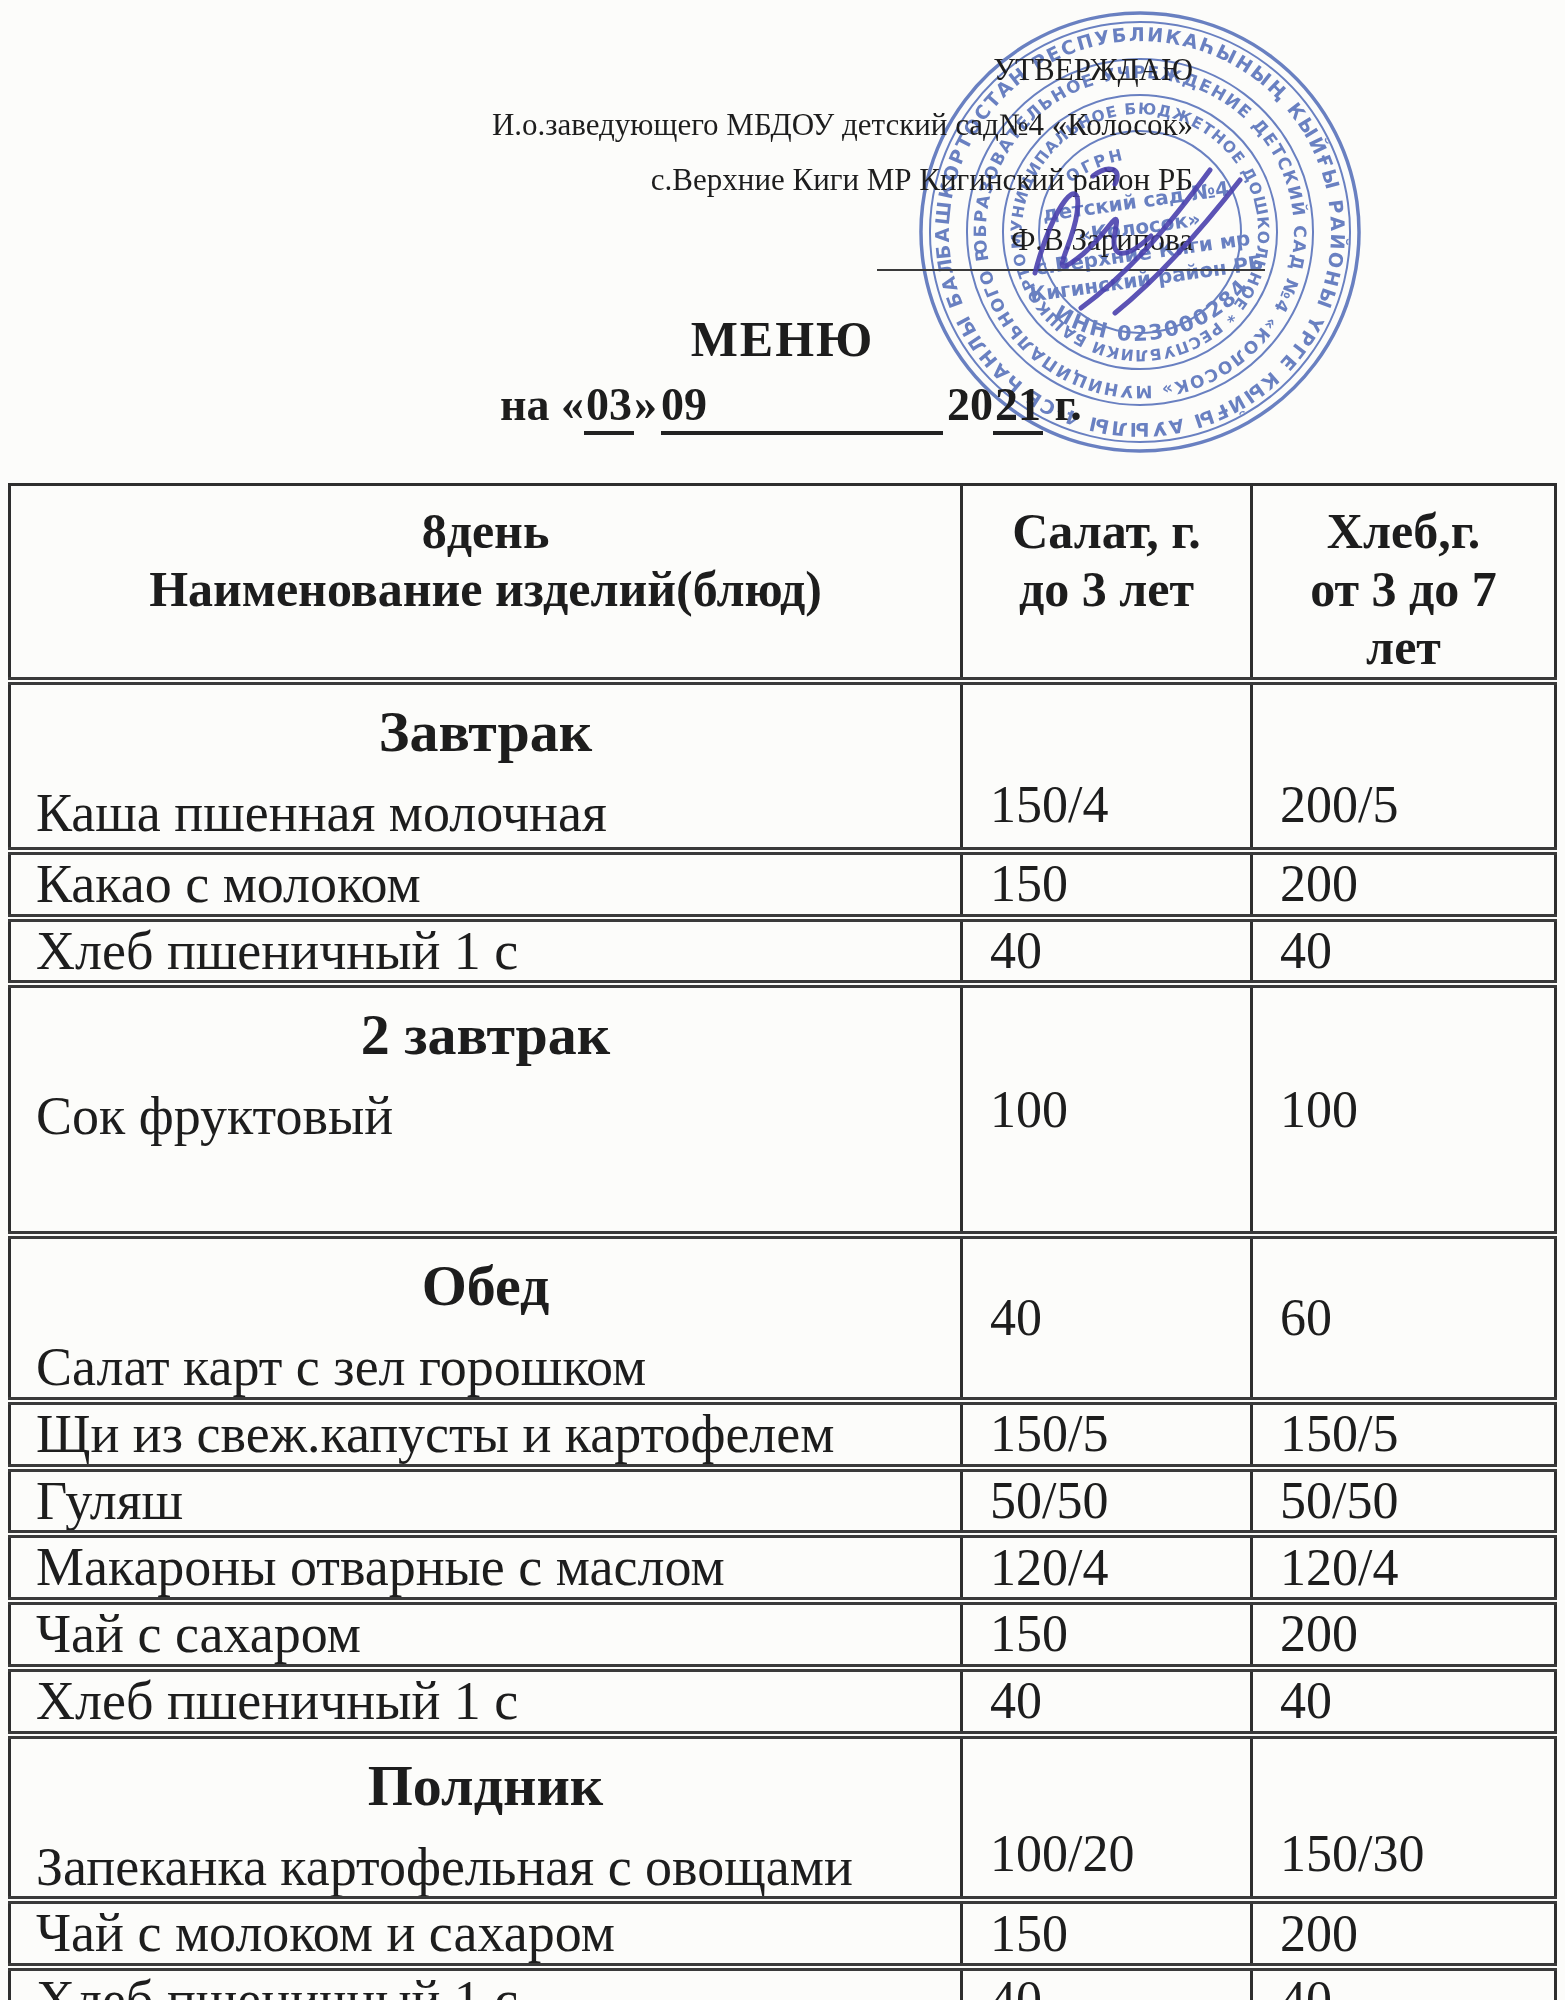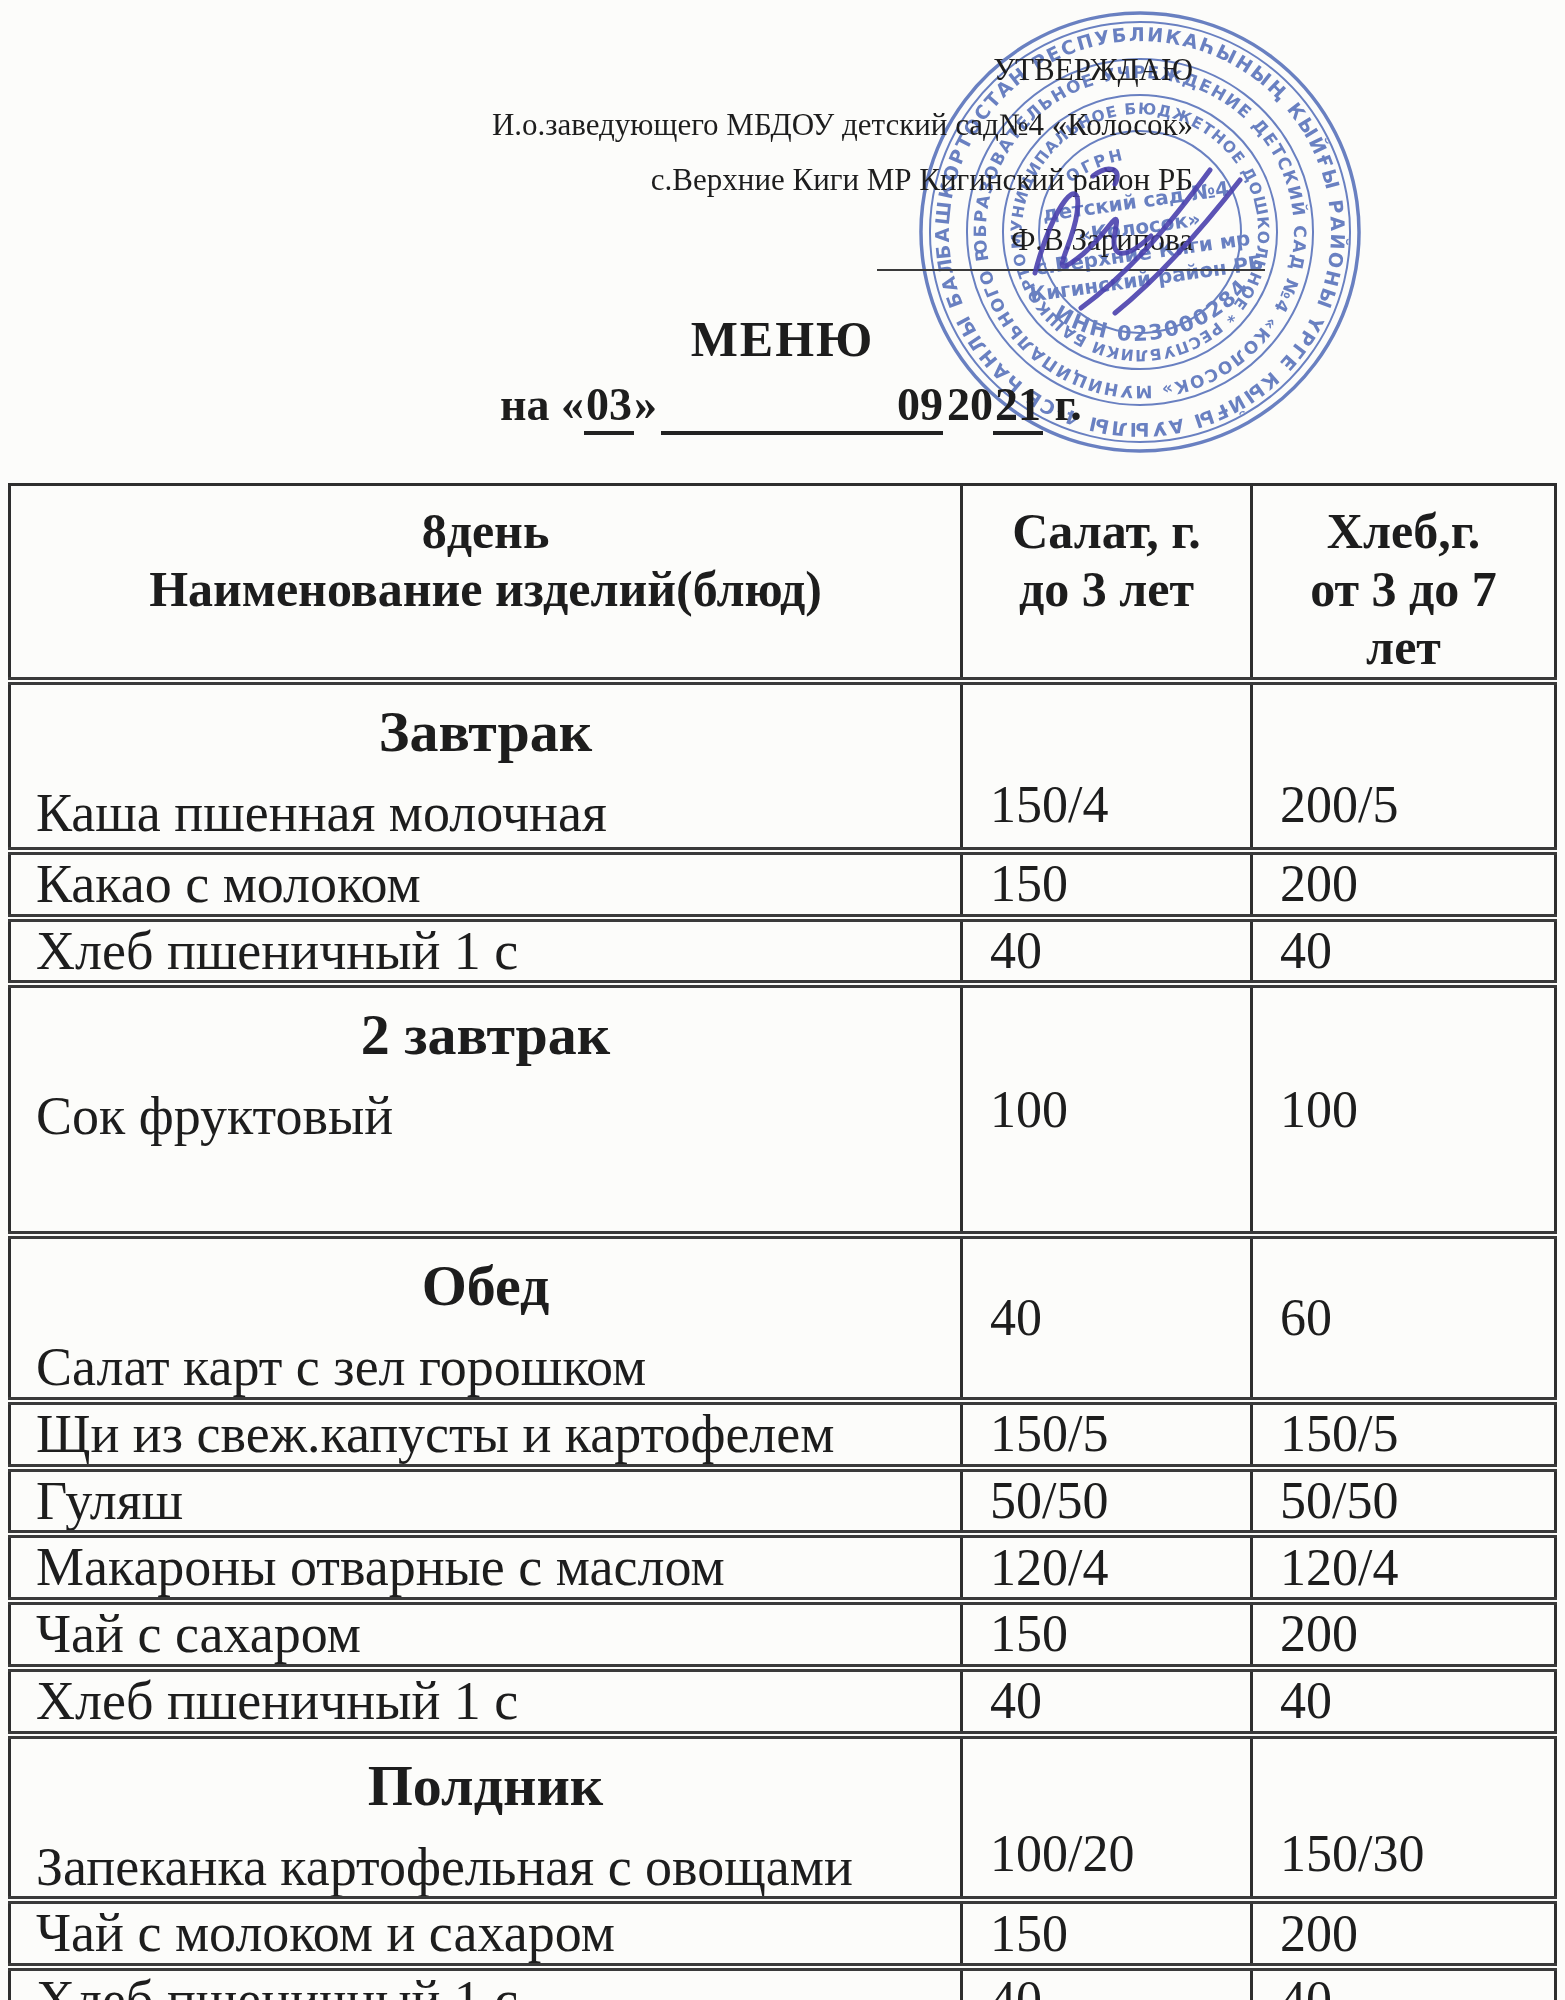--- a/index.html
+++ b/index.html
@@ -21,21 +21,21 @@
     position:absolute;top:310px;left:0;width:1565px;text-align:center;
     font-size:50px;font-weight:bold;letter-spacing:2px;z-index:3;
   }
   .date-line{
     position:absolute;top:378px;left:500px;font-size:46px;font-weight:bold;
     white-space:nowrap;z-index:3;display:flex;align-items:baseline;
   }
   .date-line .u{border-bottom:4px solid #222;padding:0 2px;}
   .date-fill{
     display:inline-block;width:282px;border-bottom:4px solid #222;
-    text-align:right;margin:0 4px;
+    text-align:left;margin:0 4px;
   }
   
   .stamp{position:absolute;left:912px;top:4px;width:456px;height:456px;z-index:1;opacity:.82;}
   .stamp text{font-family:"DejaVu Sans",sans-serif;font-weight:bold;fill:#4a66b5;}
   .signature{position:absolute;left:1005px;top:158px;width:260px;height:170px;z-index:4;}
   
   table.menu{
     position:absolute;top:483px;left:8px;width:1549px;
     border-collapse:collapse;table-layout:fixed;z-index:2;
     background:transparent;

